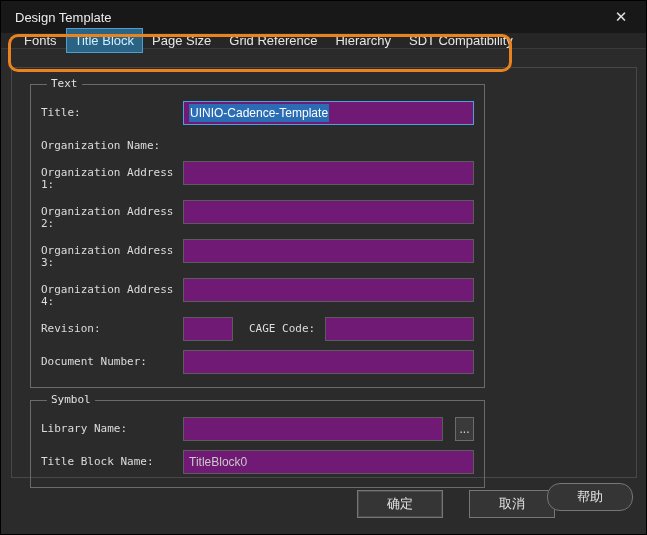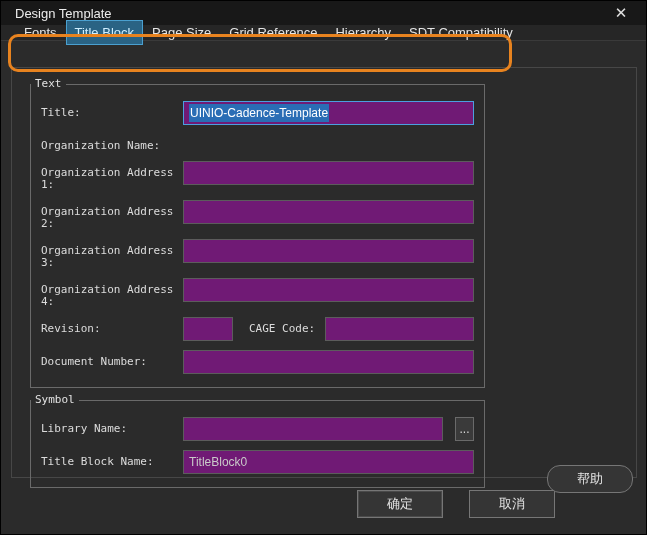--- a/index.html
+++ b/index.html
@@ -10,21 +10,21 @@
     position: relative;
     width: 647px; height: 535px;
     background: #2b2b2b;
     border: 1px solid #000;
     overflow: hidden;
     color: #d6d6d6;
   }
 
   
   .titlebar {
-    height: 24px;
+    height: 32px;
     background: #181818;
     display: flex; align-items: center;
     padding: 0 14px;
     font-size: 13px; color: #ececec;
   }
   .titlebar .close {
     margin-left: auto;
     font-size: 15px; color: #e0e0e0;
     width: 22px; text-align: center;
     cursor: pointer;
@@ -74,21 +74,21 @@
 
   .groupbox {
     position: relative;
     width: 455px;
     border: 1px solid #6a6a6a;
     padding: 16px 10px 4px 10px;
     margin-bottom: 12px;
   }
   .groupbox > .legend {
     position: absolute;
-    top: -8px; left: 0;
+    top: -8px; left: 16px;
     background: #2b2b2b;
     padding: 0 4px;
     font-family: "DejaVu Sans Mono", monospace;
     font-size: 11px; color: #e2e2e2;
   }
 
   .row { display: flex; align-items: flex-start; margin-bottom: 9px; }
   .lbl {
     flex: 0 0 142px; width: 142px;
     font-family: "DejaVu Sans Mono", monospace;
@@ -135,21 +135,21 @@
     position: absolute;
     width: 86px; height: 28px;
     background: #353535;
     border: 1px solid #767676;
     color: #e4e4e4;
     font-size: 13px; line-height: 26px; text-align: center;
     cursor: pointer;
   }
   .btn.ok     { left: 356px; top: 489px; box-shadow: 0 0 0 1px #4a4a4a inset; }
   .btn.cancel { left: 468px; top: 489px; }
-  .btn.help   { left: 546px; top: 464px; border-radius: 13px; }
+  .btn.help   { left: 546px; top: 482px; border-radius: 13px; }
 </style>
 </head>
 <body>
 
 <div class="window">
 
   <div class="titlebar">
     <span>Design Template</span>
     <span class="close">✕</span>
   </div>

